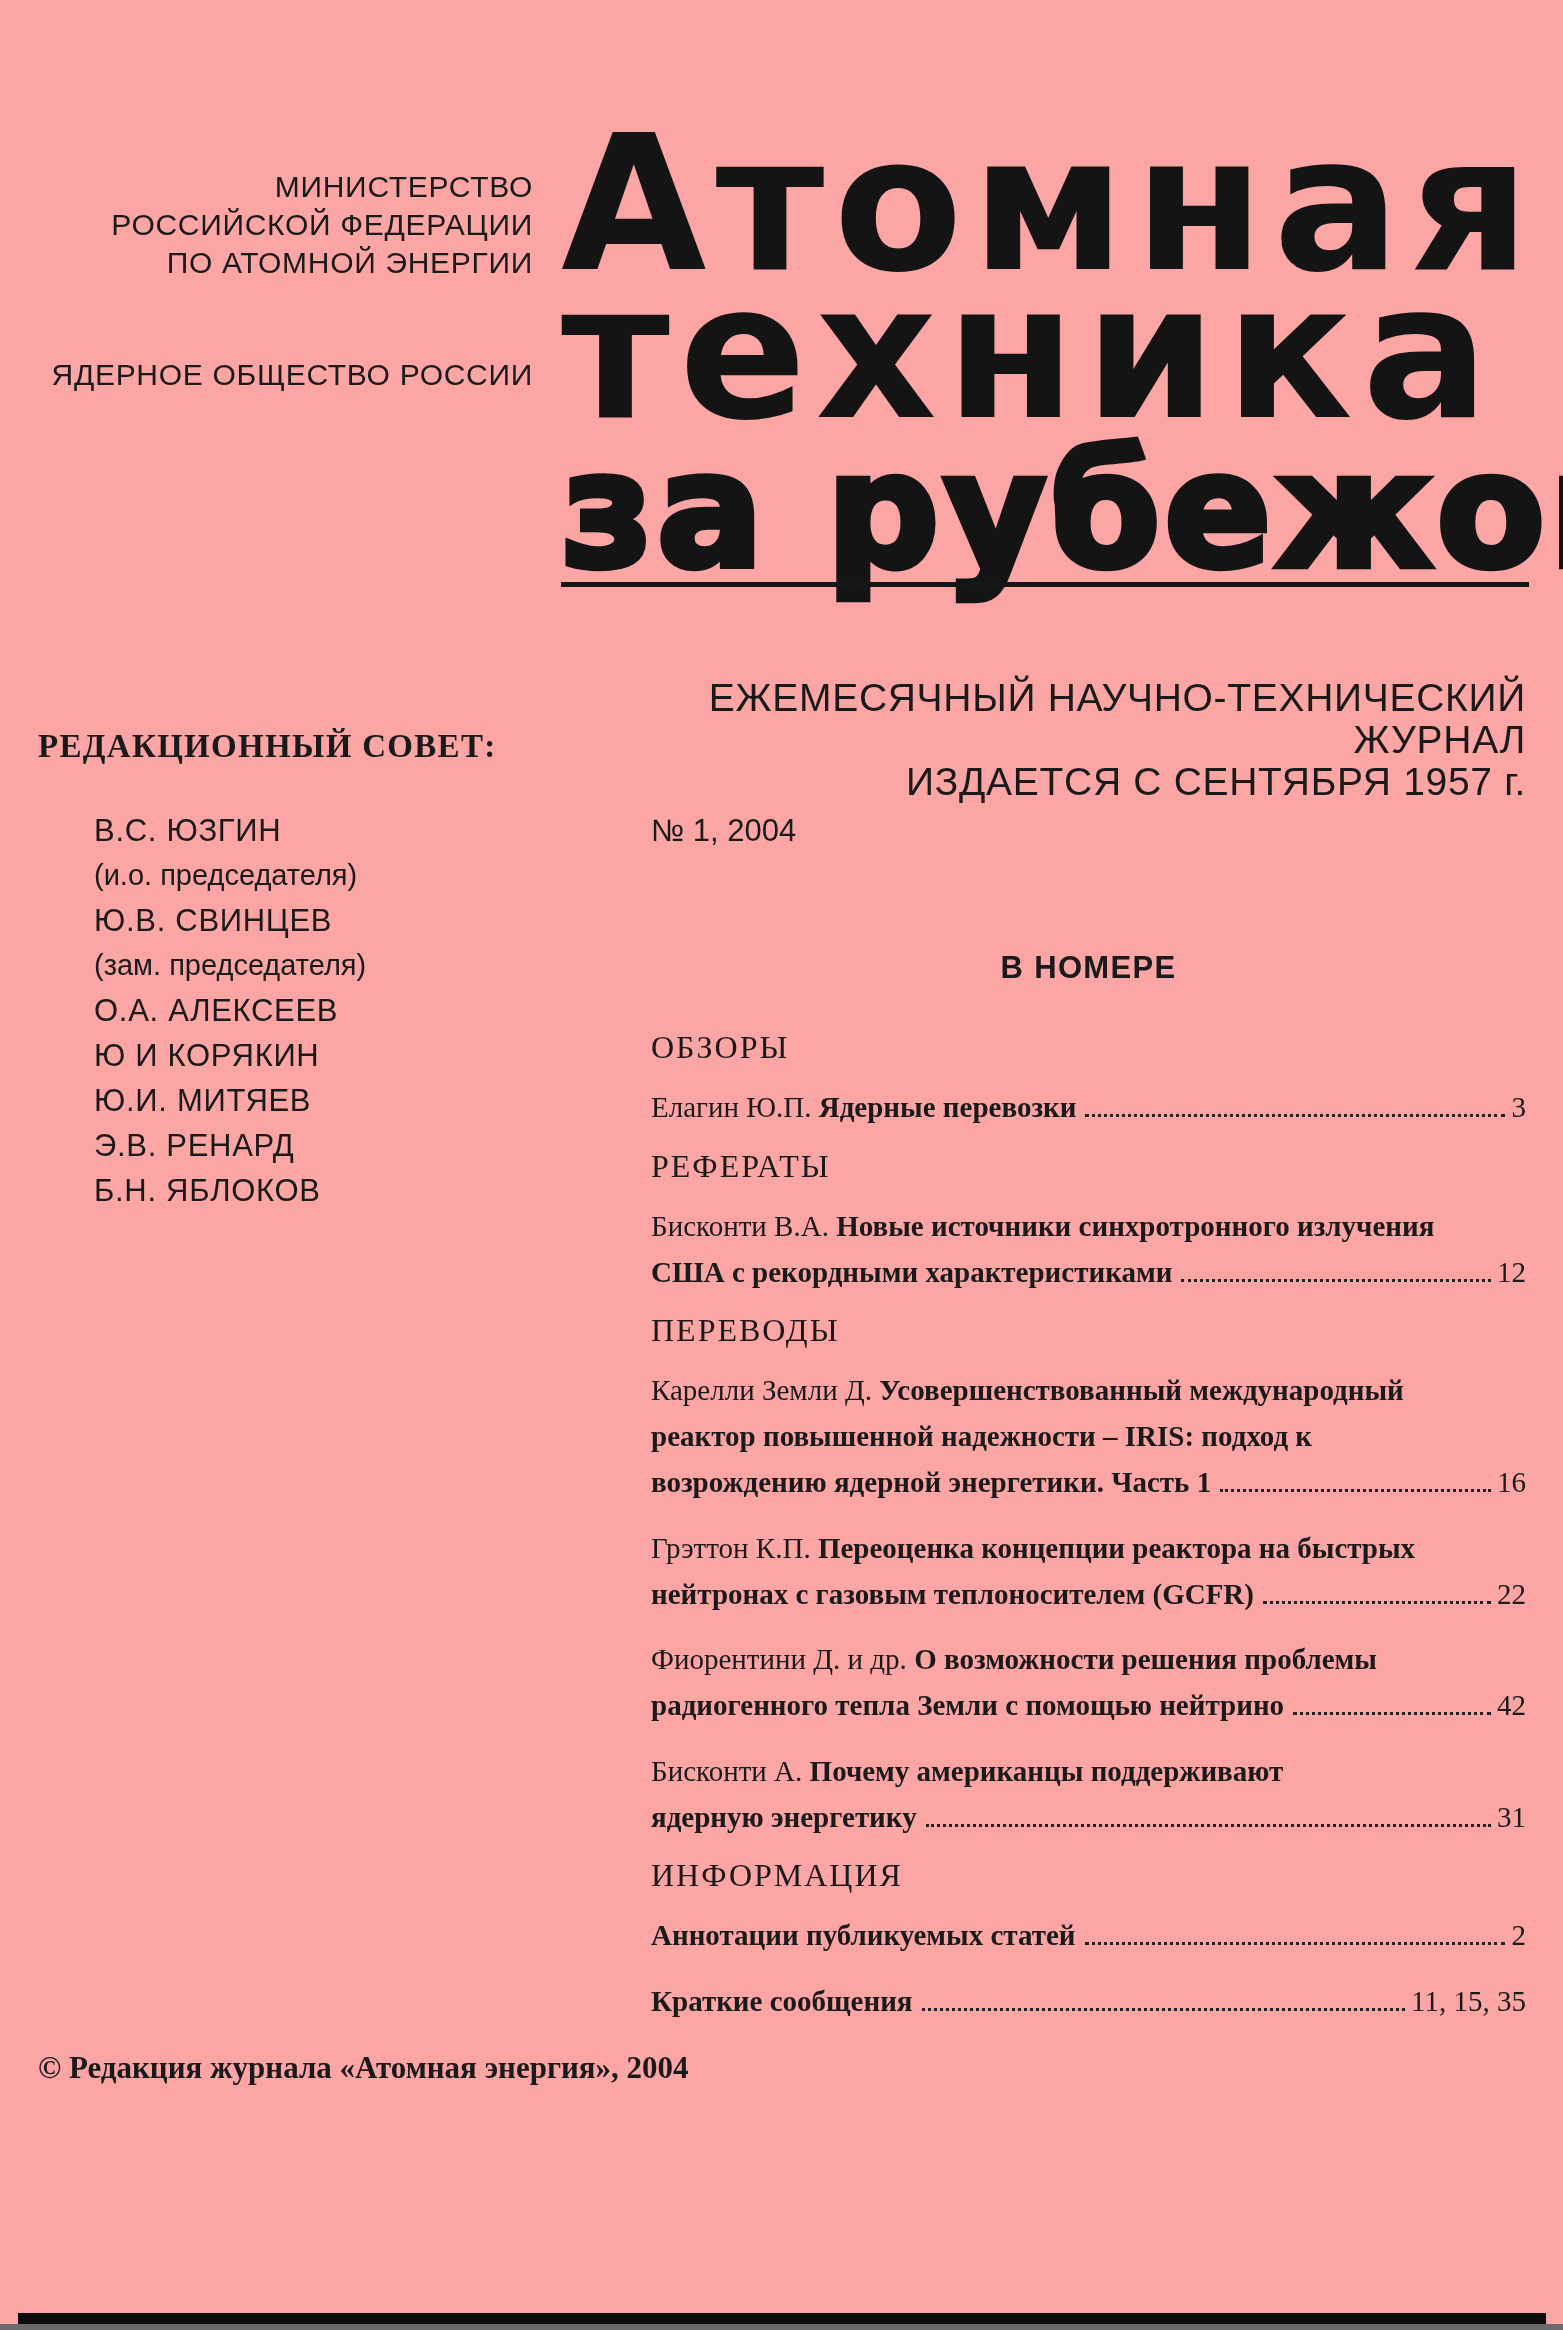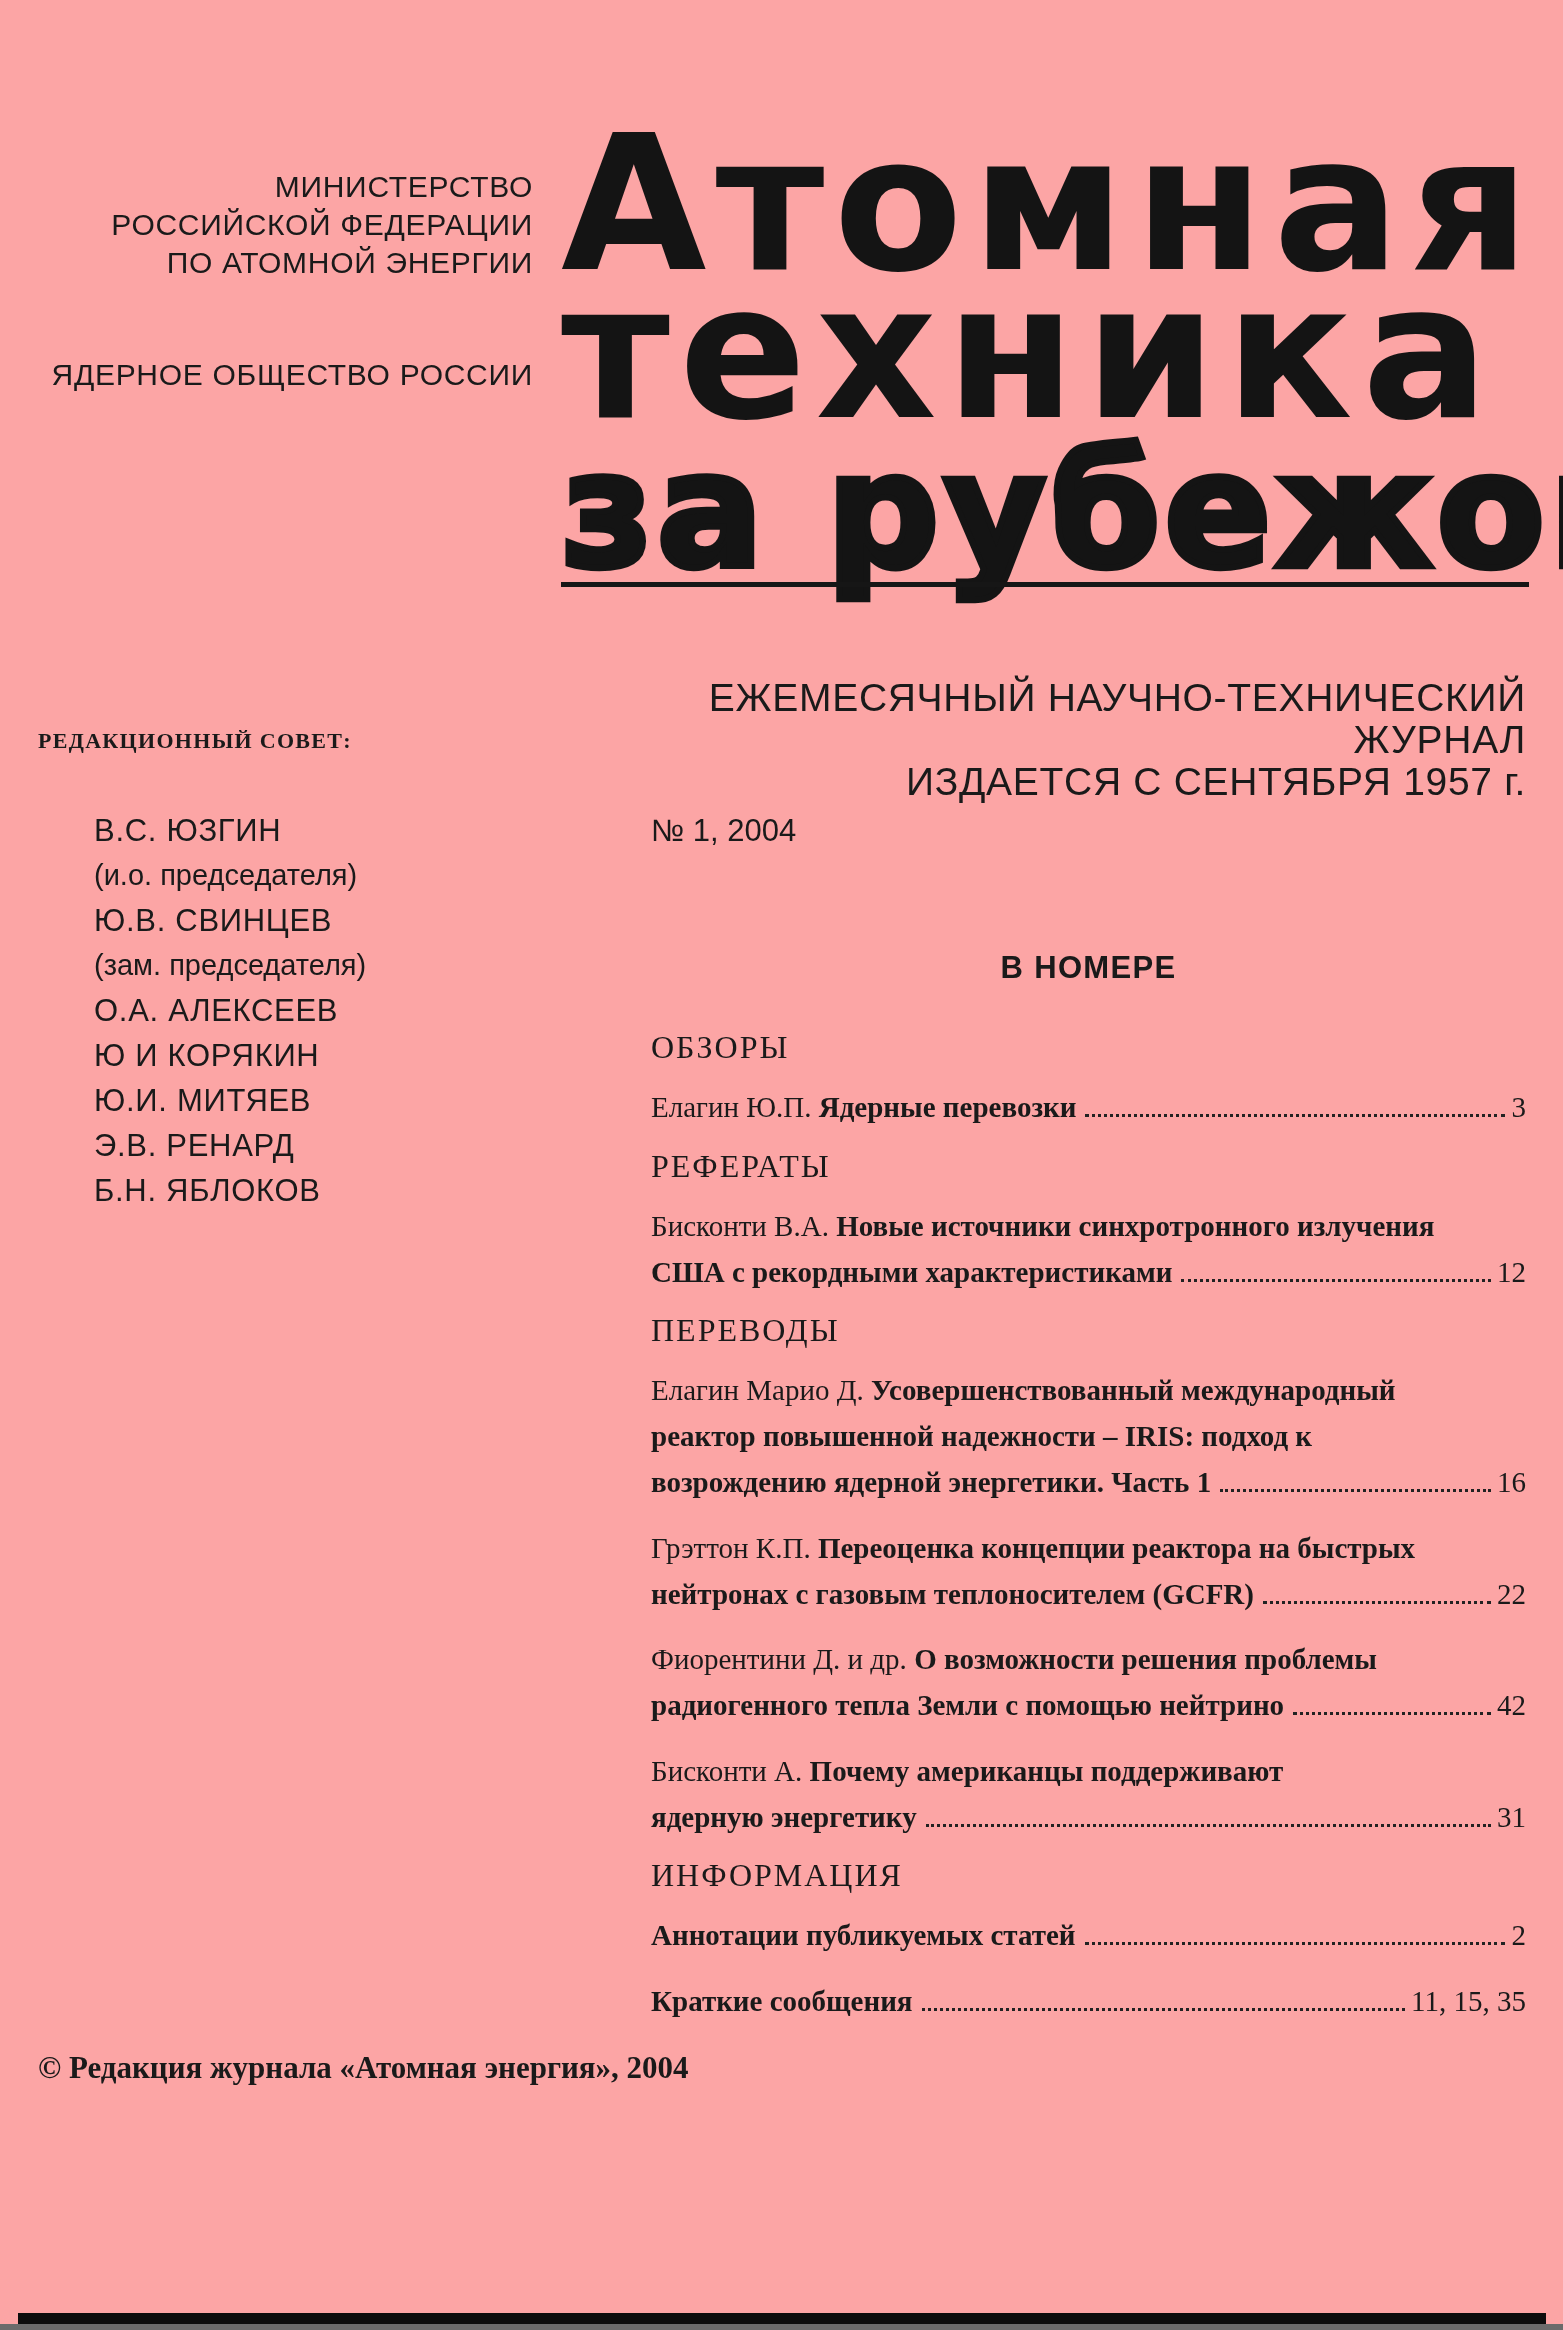--- a/index.html
+++ b/index.html
@@ -76,21 +76,21 @@
     font-family: "Liberation Sans", sans-serif;
     font-size: 31px;
   }
 
   
   .board-title {
     position: absolute;
     top: 728px; left: 38px;
     font-family: "Liberation Serif", serif;
     font-weight: bold;
-    font-size: 22px;
+    font-size: 33px;
     letter-spacing: 1.3px;
   }
   .board-list {
     position: absolute;
     top: 808px; left: 94px; width: 495px;
     font-family: "Liberation Sans", sans-serif;
   }
   .member-name  { font-size: 31px; line-height: 45px; letter-spacing: 0.7px; }
   .member-role  { font-size: 29px; line-height: 45px; }
 
@@ -216,21 +216,21 @@
       <div class="toc-entry">
         <p class="entry-head"><span class="author">Бисконти В.А. </span><b>Новые источники синхротронного излучения</b></p>
         <div class="entry-last">
           <span class="last-text"><b>США с рекордными характеристиками</b></span>
           <span class="leader"></span>
           <span class="entry-page">12</span>
         </div>
       </div>
       <h3 class="toc-heading">ПЕРЕВОДЫ</h3>
       <div class="toc-entry">
-        <p class="entry-head"><span class="author">Елагин Марио Д. </span><b>Усовершенствованный международный</b><br><b>реактор повышенной надежности – IRIS: подход к</b></p>
+        <p class="entry-head"><span class="author">Карелли Земли Д. </span><b>Усовершенствованный международный</b><br><b>реактор повышенной надежности – IRIS: подход к</b></p>
         <div class="entry-last">
           <span class="last-text"><b>возрождению ядерной энергетики. Часть 1</b></span>
           <span class="leader"></span>
           <span class="entry-page">16</span>
         </div>
       </div>
       <div class="toc-entry">
         <p class="entry-head"><span class="author">Грэттон К.П. </span><b>Переоценка концепции реактора на быстрых</b></p>
         <div class="entry-last">
           <span class="last-text"><b>нейтронах с газовым теплоносителем (GCFR)</b></span>

